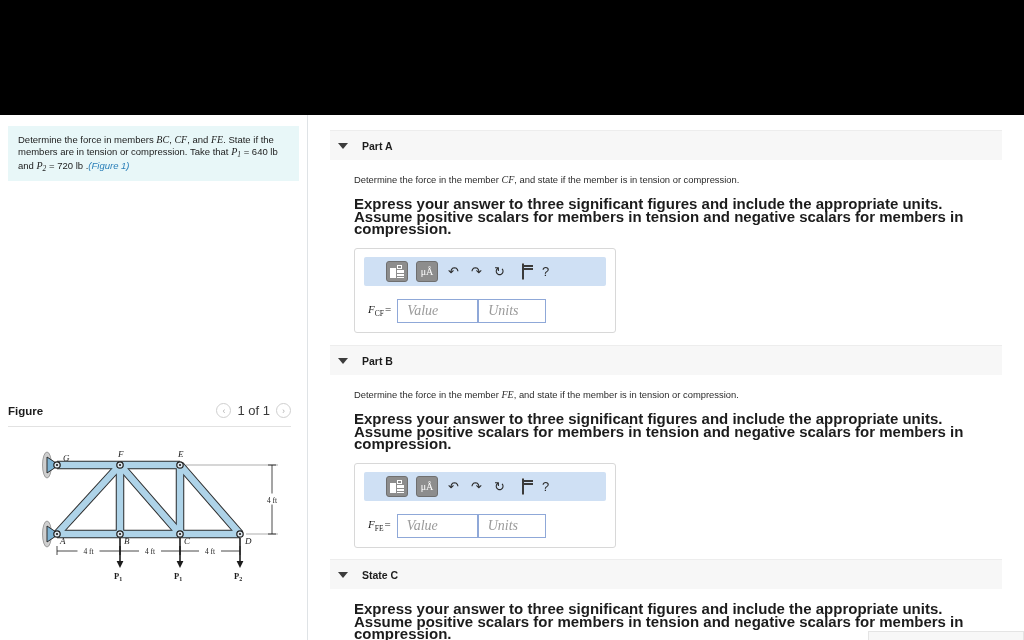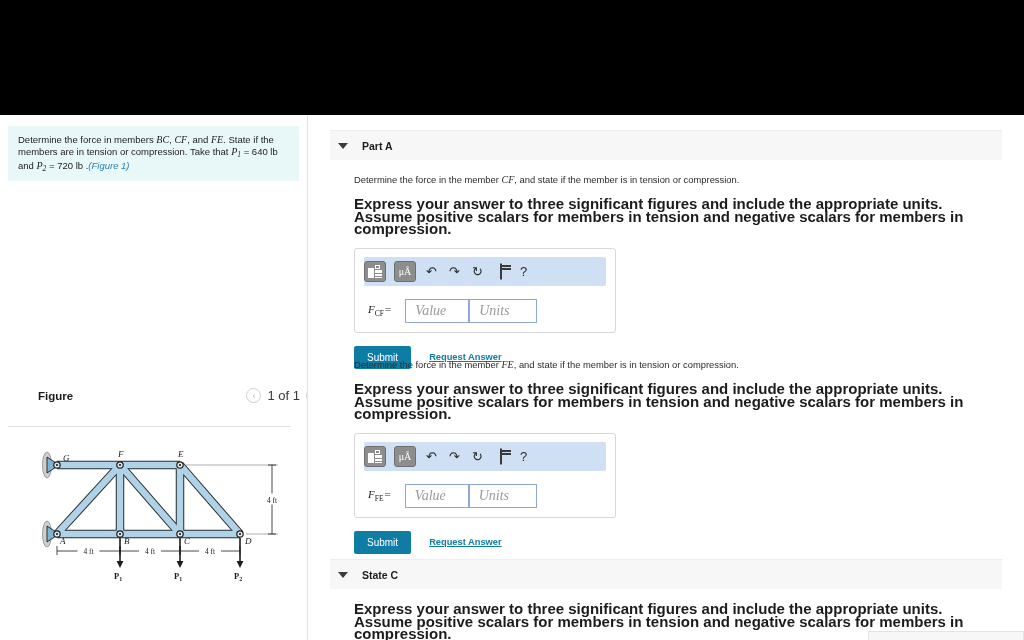--- a/index.html
+++ b/index.html
@@ -43,22 +43,22 @@
     line-height: 11.6px;
     color: #1c1c1c;
     font-family: "Liberation Sans", sans-serif;
   }
   .mvar { font-family: "Liberation Serif", serif; font-style: italic; font-size: 10px; }
   .mvar-sub { font-size: 7.5px; font-style: italic; vertical-align: -2px; font-family: "Liberation Serif", serif;}
   .fig-link { color: #2a7fb8; text-decoration: none; font-style: italic; }
 
   
   .figure-header {
-    position: absolute; left: 8px; top: 270px;
-    width: 291px; height: 34px; margin-left: 30px;
+    position: absolute; left: 8px; top: 285px;
+    width: 291px; height: 34px;
   }
   .figure-title {
     position: absolute; left: 0; top: 5px;
     font-size: 11.5px; font-weight: bold; color: #1c1c1c;
   }
   .fig-nav {
     position: absolute; right: 8px; top: 3px;
     display: flex; align-items: center; gap: 6px;
   }
   .nav-circle {
@@ -122,20 +122,21 @@
     width: 262px;
     border: 1px solid #d8d8d8;
     border-radius: 3px;
     background: #ffffff;
     padding: 8px 9px 9px 9px;
   }
   .mathbar {
     background: #cfe0f4;
     height: 29px;
     display: flex; align-items: center;
+    padding-left: 22px;
     gap: 8px;
     border-radius: 2px;
   }
   .tb-btn {
     width: 22px; height: 21px;
     background: #8d8d8d;
     border: 1px solid #6f6f6f;
     border-radius: 3px;
     display: flex; align-items: center; justify-content: center;
     position: relative;
@@ -164,35 +165,35 @@
     box-shadow: 0 3px 0 #3a3a3a;
   }
 
   .answer-row {
     display: flex; align-items: center;
     margin-top: 13px; padding-left: 4px;
   }
   .flabel {
     font-family: "Liberation Serif", serif;
     font-size: 11px; font-style: italic;
-    color: #1c1c1c; margin-right: 14px;
+    color: #1c1c1c; margin-right: 6px;
     white-space: nowrap;
   }
   .flabel sub { font-size: 7.5px; font-style: normal; font-family:"Liberation Serif",serif;}
   .eq { font-style: normal; margin-left: 1px; }
   .inp {
     height: 24px; border: 1px solid #8fa8d8;
     background: #fff;
     font-family: "Liberation Serif", serif;
     font-style: italic; font-size: 14px;
     color: #9a9a9a;
     display: flex; align-items: center;
     padding-left: 9px;
   }
-  .inp.value { width: 64px; }
+  .inp.value { width: 81px; }
   .inp.units { width: 68px; margin-left: 0; }
 
   .actions { display: flex; align-items: center; margin-top: 13px; }
   .btn-submit {
     background: #0f7ca3; color: #ffffff;
     font-size: 10px; font-weight: normal;
     border: none; border-radius: 2px;
     padding: 6px 13px;
     cursor: pointer;
   }
@@ -365,20 +366,24 @@
         </div>
 
         <div class="actions">
           <button class="btn-submit">Submit</button>
           <span class="link-request">Request Answer</span>
         </div>
       </div>
     </div>
 
     <div class="part" id="part-b-wrap" style="top:224px;">
+      <div class="part-header">
+        <span class="caret"></span>
+        <span class="part-label">Part B</span>
+      </div>
       <div class="part-body">
         <div class="q-line">
           <span>Determine the force in the member </span><span class="mvar">FE</span><span>, and state if the member is in tension or compression.</span>
         </div>
         <div class="instr">Express your answer to three significant figures and include the appropriate units. Assume positive scalars for members in tension and negative scalars for members in compression.</div>
 
         <div class="answer-box">
           <div class="mathbar">
             <div class="tb-btn">
               <span class="tb-icon-tmpl">

